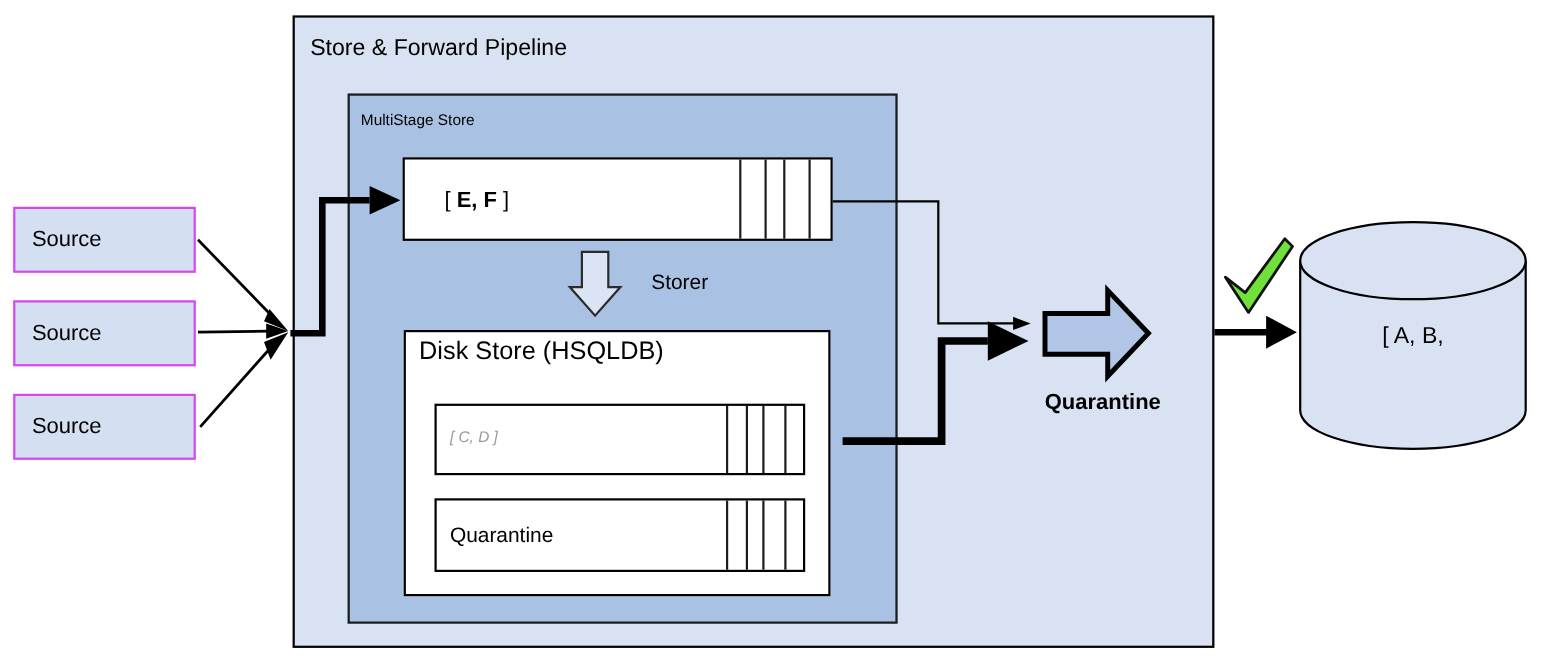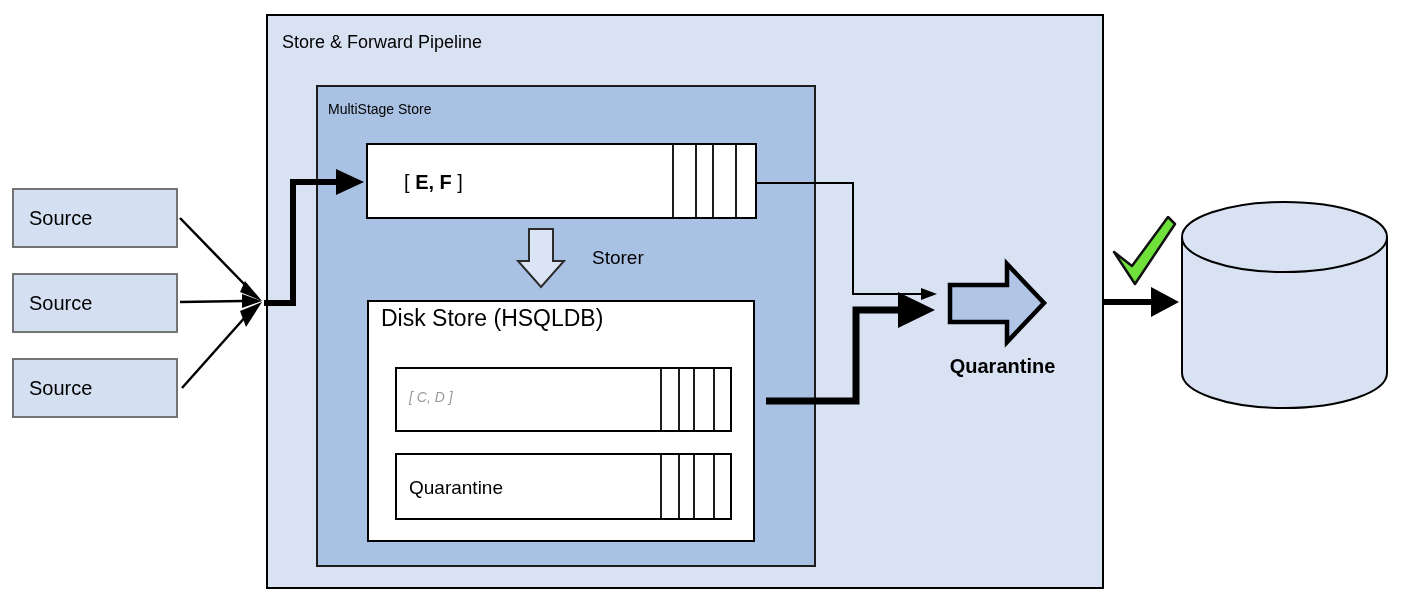--- a/index.html
+++ b/index.html
@@ -12,21 +12,21 @@
     overflow:hidden;
   }
   .abs{position:absolute;box-sizing:border-box;}
   .lbl{position:absolute;white-space:nowrap;line-height:1.15;}
 
   
   .pipeline-box{
     left:266px;top:14px;width:838px;height:575px;
     background:#d9e2f3;border:2px solid #000000;
   }
-  .pipeline-title{left:282px;top:32px;font-size:18px;}
+  .pipeline-title{left:282px;top:32px;font-size:21px;}
 
   .multistage-box{
     left:316px;top:85px;width:500px;height:482px;
     background:#a9c1e2;border:2px solid #1c1c1c;
   }
   .multistage-title{left:328px;top:101px;font-size:14px;}
 
   
   .queue{
     background:#ffffff;border:2px solid #000000;
@@ -48,21 +48,21 @@
 
   .quarantine-queue{left:395px;top:453px;width:337px;height:67px;}
   .quarantine-lbl{left:409px;top:477px;font-size:19px;}
 
   .storer-lbl{left:592px;top:247px;font-size:19px;text-align:right;}
   .forwarder-lbl{left:940px;top:355px;width:125px;text-align:center;font-size:20px;font-weight:bold;}
 
   
   .source-box{
     left:12px;width:166px;height:60px;
-    background:#d4e0f2;border:2px solid #737373;
+    background:#d4e0f2;border:2px solid #d946ef;
     display:flex;align-items:center;padding-left:15px;
     font-size:20px;
   }
   .src1{top:188px;} .src2{top:273px;} .src3{top:358px;}
 
   
   .db-text{
     left:1182px;top:290px;width:205px;
     text-align:center;font-size:21px;line-height:31px;z-index:3;
   }
@@ -119,20 +119,21 @@
       <span>Source</span>
     </div>
   <div class="abs source-box src2">
       <span>Source</span>
     </div>
   <div class="abs source-box src3">
       <span>Source</span>
     </div>
 
   <div class="lbl db-text">
+    <div>[ A, B,</div>
   </div>
 
   <svg id="overlay" viewBox="0 0 1403 600">
 
     <g stroke="#000" stroke-width="2.5" fill="#000">
       <line x1="180" y1="218" x2="247" y2="287"></line>
       <polygon points="245,281 262,301 240,292" stroke="none"></polygon>
       <line x1="180" y1="302" x2="244" y2="301"></line>
       <polygon points="242,294 262,301 242,308" stroke="none"></polygon>
       <line x1="182" y1="388" x2="247" y2="315"></line>

